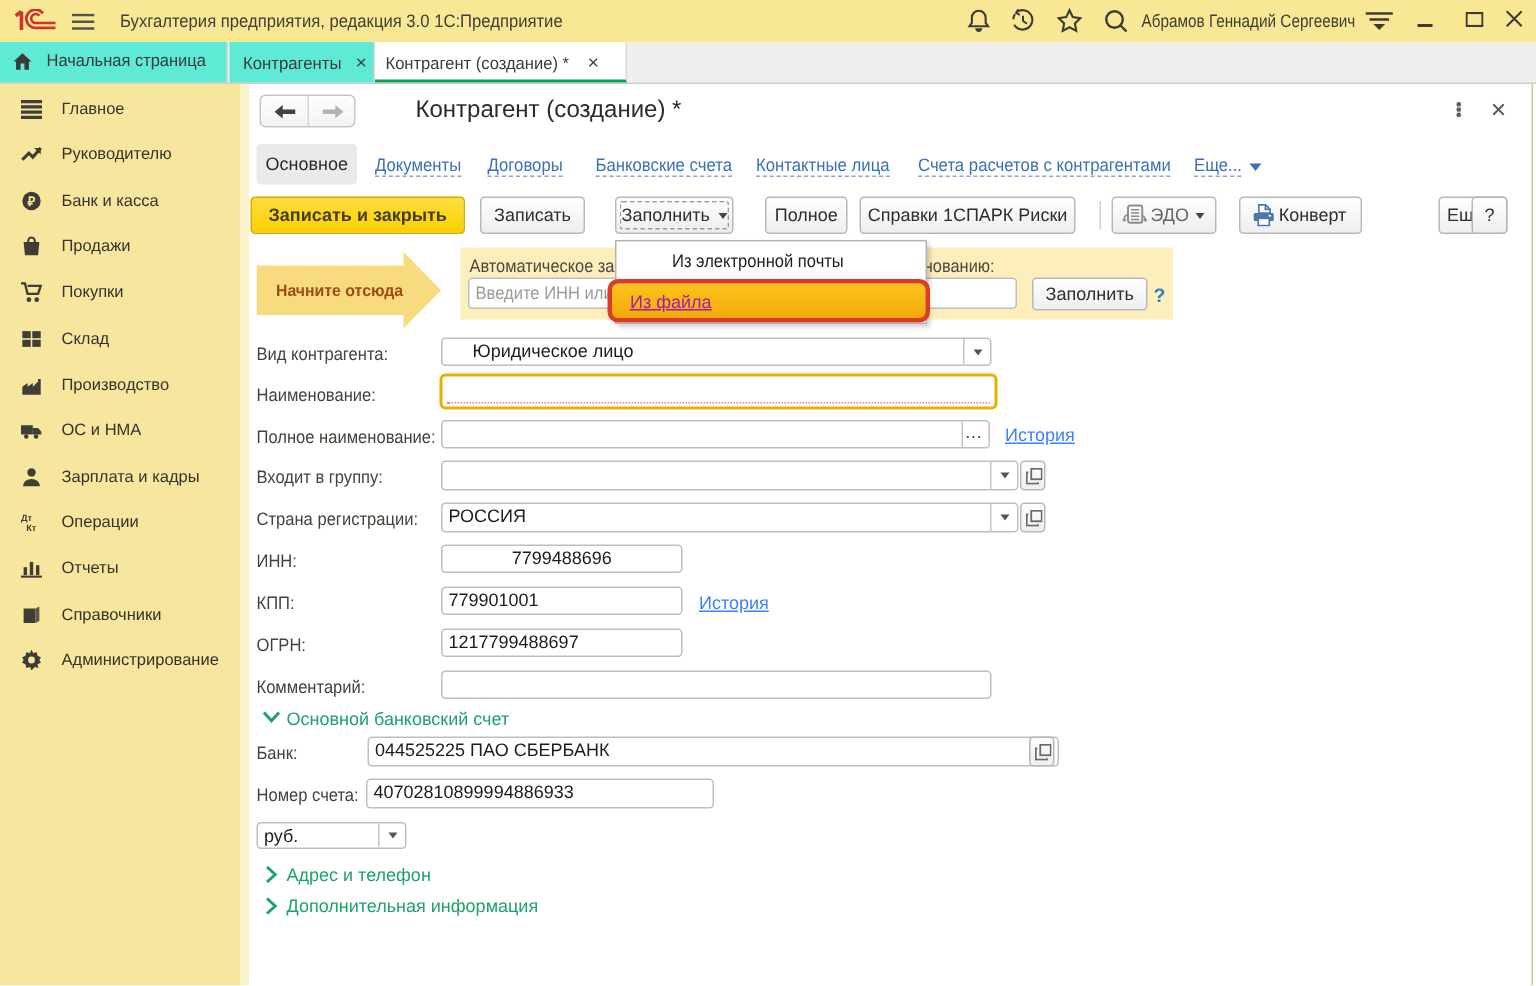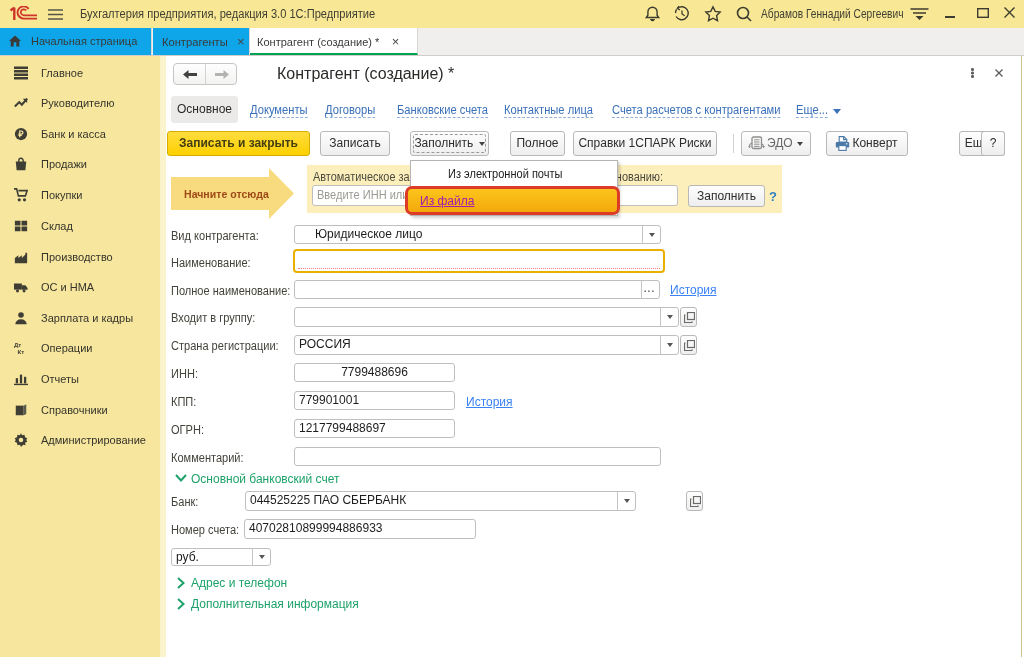--- a/index.html
+++ b/index.html
@@ -4,21 +4,21 @@
 <style>
 * { margin:0; padding:0; box-sizing:border-box; }
 html,body { width:1024px; height:657px; overflow:hidden; }
 body { font-family:"Liberation Sans", sans-serif; position:relative; background:#fff; }
 .abs { position:absolute; }
 
 #titlebar { left:0; top:0; width:1024px; height:28px; background:#f8e795; }
 #titlebar .txt { position:absolute; top:7px; font-size:12px; color:#3f3f33; white-space:nowrap; }
 
 #tabbar { left:0; top:28px; width:1024px; height:28px; background:#f1efee; border-bottom:1px solid #cfccc9; }
-.tab { position:absolute; top:0; height:27px; background:#0ea5e9; border-right:1px solid #d9d6d3; color:#3a3a3a; font-size:11.5px; line-height:27px; white-space:nowrap; }
+.tab { position:absolute; top:0; height:27px; background:#5eead4; border-right:1px solid #d9d6d3; color:#3a3a3a; font-size:11.5px; line-height:27px; white-space:nowrap; }
 .tab.active { background:#ffffff; border-bottom:2.5px solid #04a352; }
 .tabx { color:#444; font-size:13px; }
 
 #sidebar { left:0; top:56px; width:160px; height:601px; background:#f7e69e; }
 .sbitem { position:absolute; left:0; width:160px; height:30px; }
 .sbitem .ic { position:absolute; left:14px; top:8px; width:14px; height:14px; }
 .sbitem .lb { position:absolute; left:41px; top:8.5px; font-size:11px; color:#35342c; white-space:nowrap; }
 #splitter { left:160px; top:56px; width:6px; height:601px; background:#fbf3cc; }
 
 #content { left:166px; top:56px; width:856px; height:601px; background:#fff; }
@@ -312,21 +312,21 @@
 <div class="lbl" style="left:171px;top:423px;">ОГРН:</div>
 <div class="inp abs" style="left:294px;top:419px;width:161px;height:19px;">1217799488697</div>
 <div class="lbl" style="left:171px;top:451px;">Комментарий:</div>
 <div class="inp abs" style="left:294px;top:447px;width:367px;height:19px;"></div>
 
 <svg class="abs" style="left:175px;top:474px" width="12" height="8" viewBox="0 0 12 8" fill="none" stroke="#1ea26a" stroke-width="2">
     <path d="M1 1 L6 6.5 L11 1"></path>
   </svg>
 <div class="abs green" style="left:191px;top:472px;font-size:12px;">Основной банковский счет</div>
 <div class="lbl" style="left:171px;top:495px;">Банк:</div>
-<div class="inp abs" style="left:245px;top:491px;width:391px;height:20px;">044525225 ПАО СБЕРБАНК
+<div class="inp abs" style="left:245px;top:491px;width:461px;height:20px;">044525225 ПАО СБЕРБАНК
   <div class="combo-arrow" style="right:17px;top:0;height:18px;"></div>
   <div class="tri" style="right:5px;top:7px;border-left-width:3.5px;border-right-width:3.5px;border-top-width:4px;"></div>
 </div>
 <div class="btn abs" style="left:686px;top:491px;width:17px;height:20px;">
   <svg style="position:absolute;left:3px;top:4px" width="11" height="11" viewBox="0 0 11 11" fill="none" stroke="#6a6a68" stroke-width="1.2">
       <rect x="3.5" y="0.5" width="7" height="7"></rect>
       <path d="M1.5 3 H0.5 V10.5 H8 V9.5"></path>
     </svg>
 </div>
 <div class="lbl" style="left:171px;top:523px;">Номер счета:</div>

